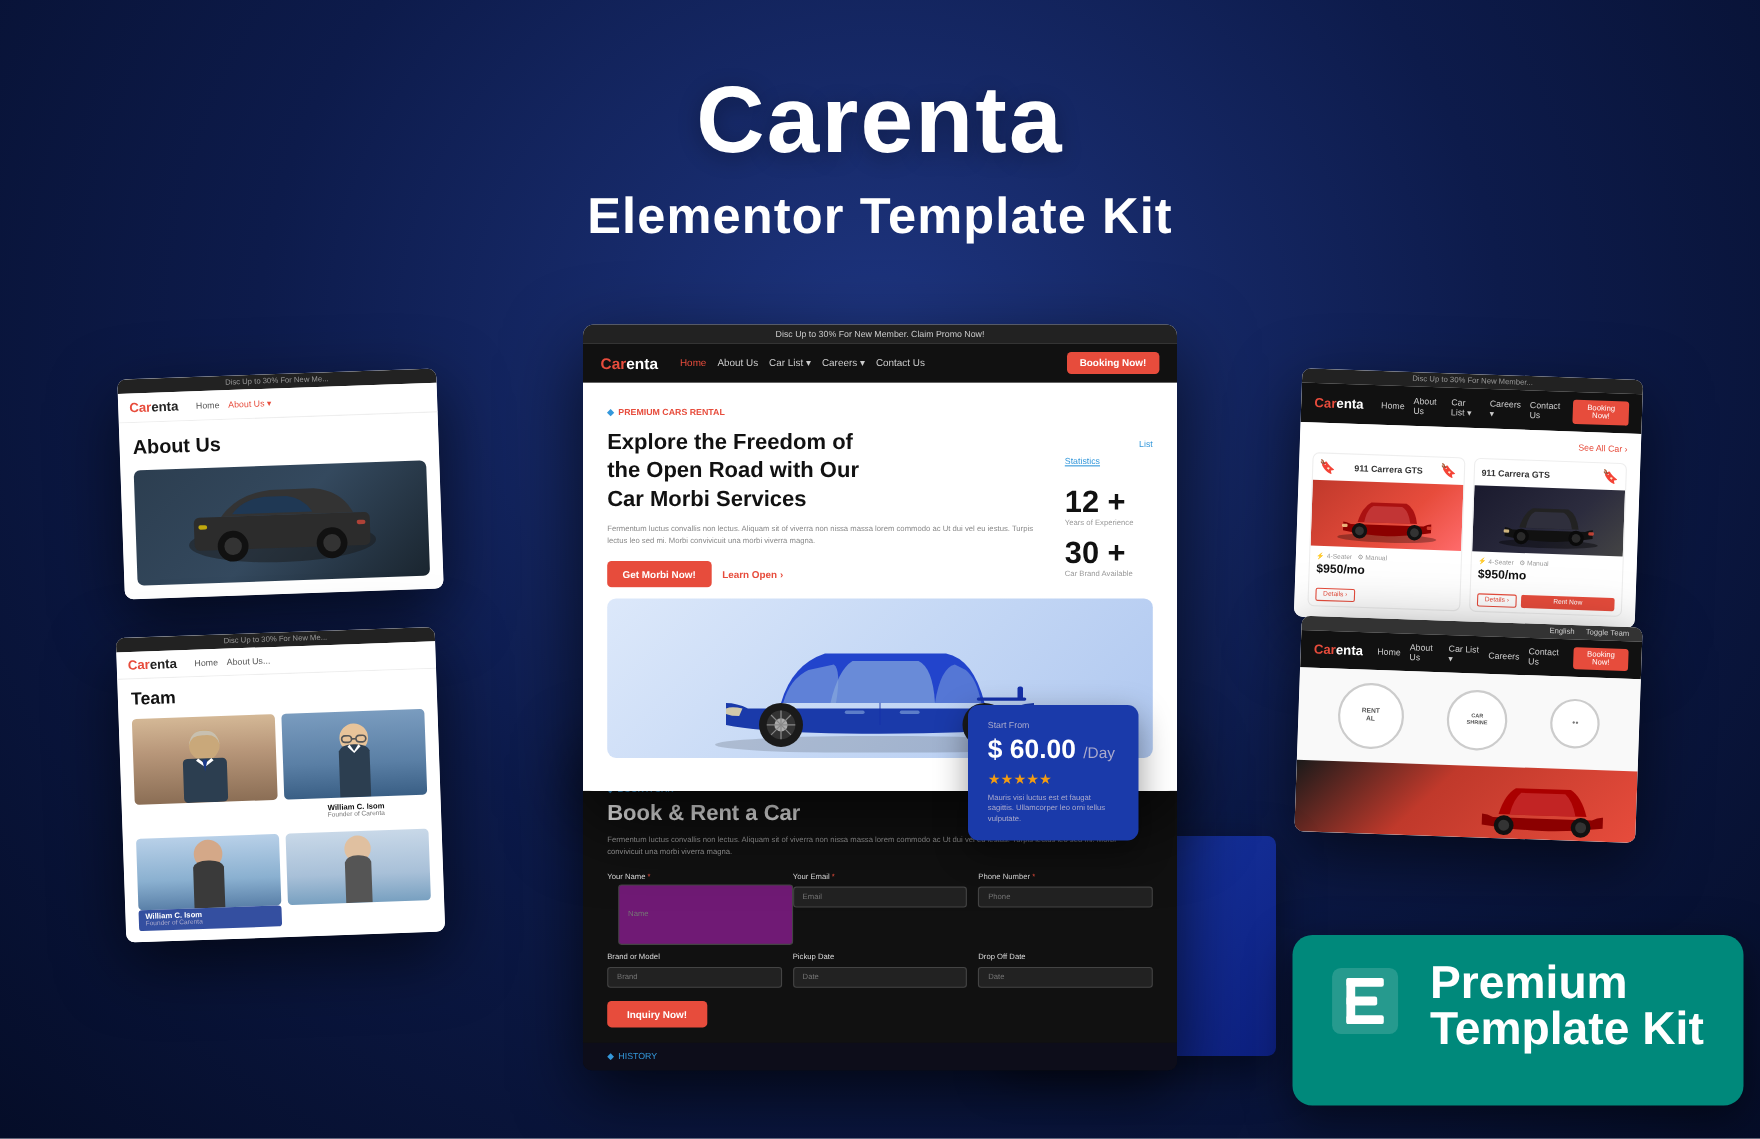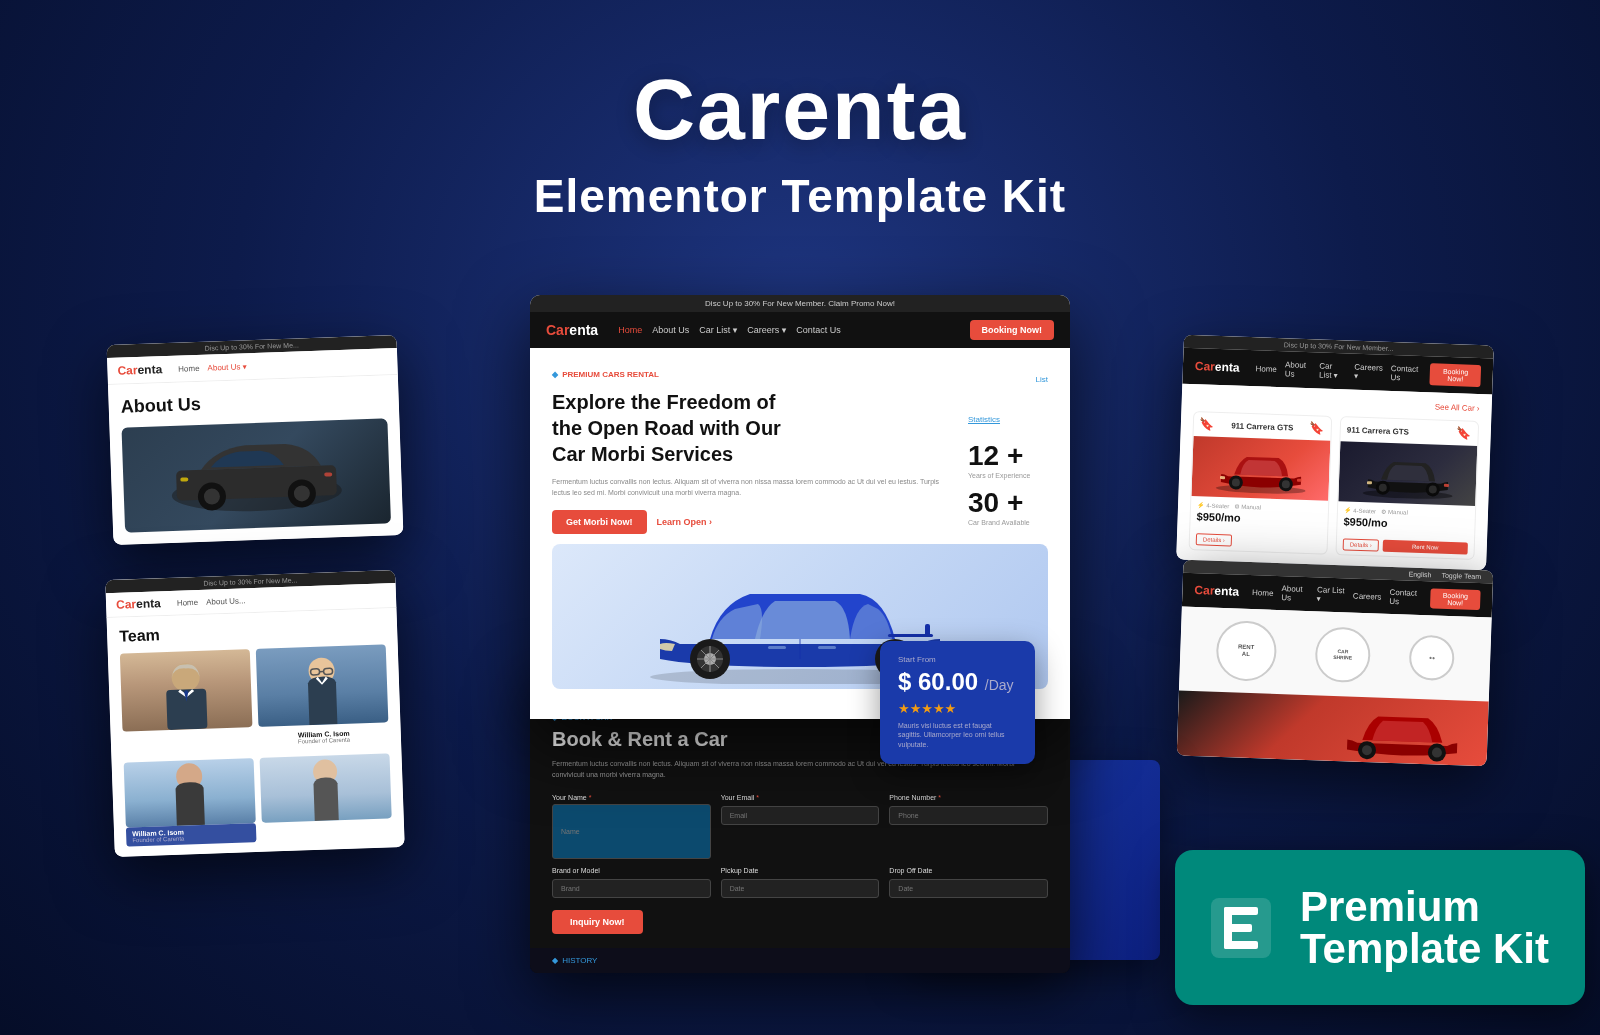--- a/index.html
+++ b/index.html
@@ -178,21 +178,21 @@
           <button style="background:#e74c3c; color:white; border:none; padding:7px 14px; border-radius:4px; font-size:9px; font-weight:700; cursor:pointer;">Get Morbi Now!</button>
           <span style="color:#e74c3c; font-size:9px; font-weight:700; cursor:pointer;">
             <span>Learn Open</span> ›
           </span>
         </div>
       </div>
 
       <div style="display:flex; flex-direction:column; gap:8px; padding-top:5px; min-width:80px;">
         <div style="display:flex; justify-content:space-between; margin-bottom:8px;">
           <span style="font-size:8px; color:#3498db; text-decoration:underline; cursor:pointer;margin-top:40px;">Statistics</span>
-          <span style="font-size:8px; color:#3498db; cursor:pointer;">List</span>
+          <span style="font-size:8px; color:#3498db; cursor:pointer;margin-top:24px;">List</span>
         </div>
         <div>
           <div style="font-size:28px; font-weight:900; color:#111;">12 +</div>
           <div style="font-size:7px; color:#999;">Years of Experience</div>
         </div>
         <div>
           <div style="font-size:28px; font-weight:900; color:#111;">30 +</div>
           <div style="font-size:7px; color:#999;">Car Brand Available</div>
         </div>
       </div>
@@ -407,21 +407,21 @@
         <span style="font-size:7px;">◆</span>
         <span>BOOK A CAR</span>
       </div>
       <div style="font-size:20px; font-weight:900; color:white; margin-bottom:8px;">Book &amp; Rent a Car</div>
       <div style="font-size:7px; color:#999; line-height:1.5; margin-bottom:14px;">Fermentum luctus convallis non lectus. Aliquam sit of viverra non nissa massa lorem commodo ac Ut dui vel eu iestus. Turpis lectus leo sed mi. Morbi convivicuit una morbi viverra magna.</div>
 
       
       <div style="display:grid; grid-template-columns:1fr 1fr 1fr; gap:10px; margin-bottom:8px;">
         <div>
           <label style="display:block; font-size:7px; color:#ddd; margin-bottom:3px;">Your Name <span style="color:#e74c3c;">*</span></label>
-          <input type="text" placeholder="Name" style="width: 100%; background: #0c4a6e; border: 1px solid rgb(68, 68, 68); border-radius: 3px; padding: 23px 8px; font-size: 7px; color: rgb(170, 170, 170); outline: none;">
+          <input type="text" placeholder="Name" style="width: 100%; background: #701a75; border: 1px solid rgb(68, 68, 68); border-radius: 3px; padding: 23px 8px; font-size: 7px; color: rgb(170, 170, 170); outline: none; margin-left: 10px;">
         </div>
         <div>
           <label style="display:block; font-size:7px; color:#ddd; margin-bottom:3px;">Your Email <span style="color:#e74c3c;">*</span></label>
           <input type="email" placeholder="Email" style="width: 100%; background: rgb(34, 34, 34); border: 1px solid rgb(68, 68, 68); border-radius: 3px; padding: 5px 8px; font-size: 7px; color: rgb(170, 170, 170); outline: none;">
         </div>
         <div>
           <label style="display:block; font-size:7px; color:#ddd; margin-bottom:3px;">Phone Number <span style="color:#e74c3c;">*</span></label>
           <input type="tel" placeholder="Phone" style="width: 100%; background: rgb(34, 34, 34); border: 1px solid rgb(68, 68, 68); border-radius: 3px; padding: 5px 8px; font-size: 7px; color: rgb(170, 170, 170); outline: none;">
         </div>
       </div>
@@ -455,21 +455,21 @@
     <div style="color:white;">
       <div style="font-size:32px; font-weight:900; line-height:1.1;">
         <span>o 30% Fo</span><br>
         <span>ember !</span>
       </div>
       <div style="font-size:8px; color:#aac; margin-top:8px;">Join now and save on your first rental</div>
       <div style="margin-top:10px; font-size:8px; color:#aac;">...on loctus also seat fougiat sagittis...</div>
     </div>
   </div>
 
-  <div style="position:absolute; bottom:30px; right:15px; width:410px; height:155px; background:#00897b; border-radius:18px; display:flex; align-items:center; padding:22px 28px; gap:22px; z-index:25; box-shadow:0 12px 40px rgba(0,0,0,0.5);">
+  <div style="position:absolute; bottom:30px; right:15px; width:410px; height:155px; background:#00897b; border-radius:18px; display:flex; align-items:flex-start; padding:22px 28px; gap:22px; z-index:25; box-shadow:0 12px 40px rgba(0,0,0,0.5);">
 
     <div style="width:75px; height:75px; flex-shrink:0; display:flex; align-items:center; justify-content:center;">
       <svg width="70" height="70" viewBox="0 0 70 70">
 
         <rect x="5" y="5" width="60" height="60" rx="8" fill="rgba(255,255,255,0.15)"></rect>
         <rect x="18" y="14" width="8" height="42" rx="2" fill="white"></rect>
         <rect x="18" y="14" width="34" height="8" rx="2" fill="white"></rect>
         <rect x="18" y="31" width="28" height="8" rx="2" fill="white"></rect>
         <rect x="18" y="48" width="34" height="8" rx="2" fill="white"></rect>
       </svg>

